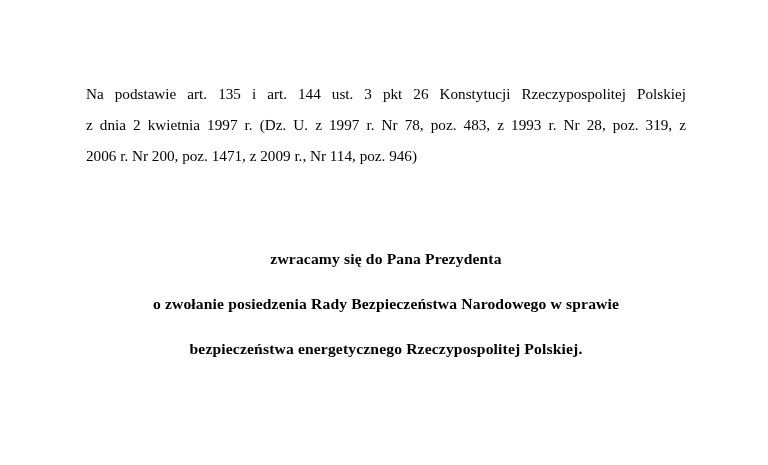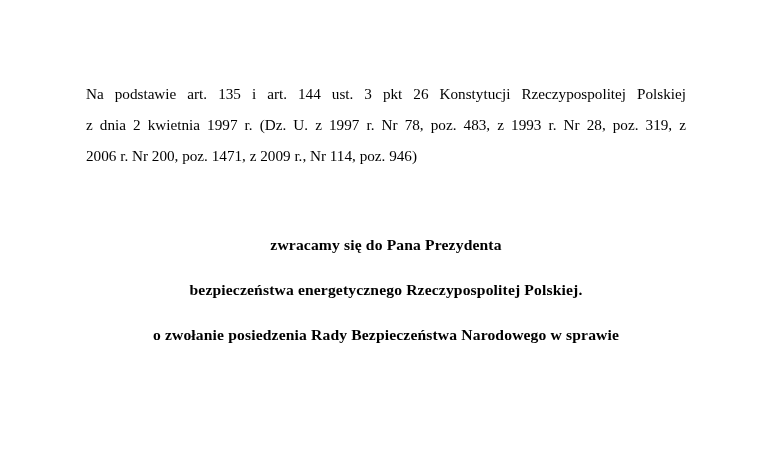--- a/index.html
+++ b/index.html
@@ -40,21 +40,21 @@
     text-align: justify;
     text-align-last: justify;
   }
   .para .line.last {
     text-align: right;
     text-align-last: left;
   }
   .statement-block {
     position: absolute;
     left: 86px;
-    top: 222px;
+    top: 236px;
     width: 600px;
     text-align: center;
   }
   .statement-line {
     font-size: 15.6px;
     font-weight: bold;
     line-height: 45px;
     letter-spacing: 0.15px;
     white-space: nowrap;
   }
@@ -67,17 +67,17 @@
   <div class="body-block">
     <p class="para">
       <span class="line justify">Na podstawie art. 135 i art. 144 ust. 3 pkt 26 Konstytucji Rzeczypospolitej Polskiej</span>
       <span class="line justify">z dnia 2 kwietnia 1997 r. (Dz. U. z 1997 r. Nr 78, poz. 483, z 1993 r. Nr 28, poz. 319, z</span>
       <span class="line last">2006  r. Nr 200, poz. 1471, z 2009 r., Nr 114, poz. 946)</span>
     </p>
   </div>
 
   <div class="statement-block">
     <div class="statement-line">zwracamy się do Pana Prezydenta</div>
+    <div class="statement-line">o zwołanie posiedzenia Rady Bezpieczeństwa Narodowego w sprawie</div>
     <div class="statement-line">bezpieczeństwa energetycznego Rzeczypospolitej Polskiej.</div>
-    <div class="statement-line">o zwołanie posiedzenia Rady Bezpieczeństwa Narodowego w sprawie</div>
   </div>
 
 </div>
 
 </body></html>

